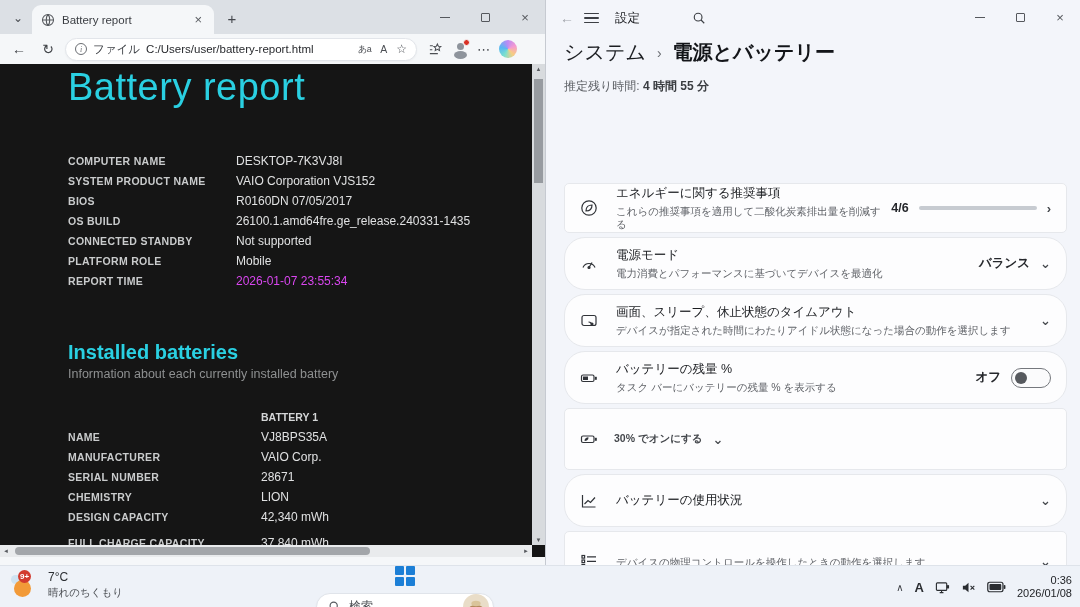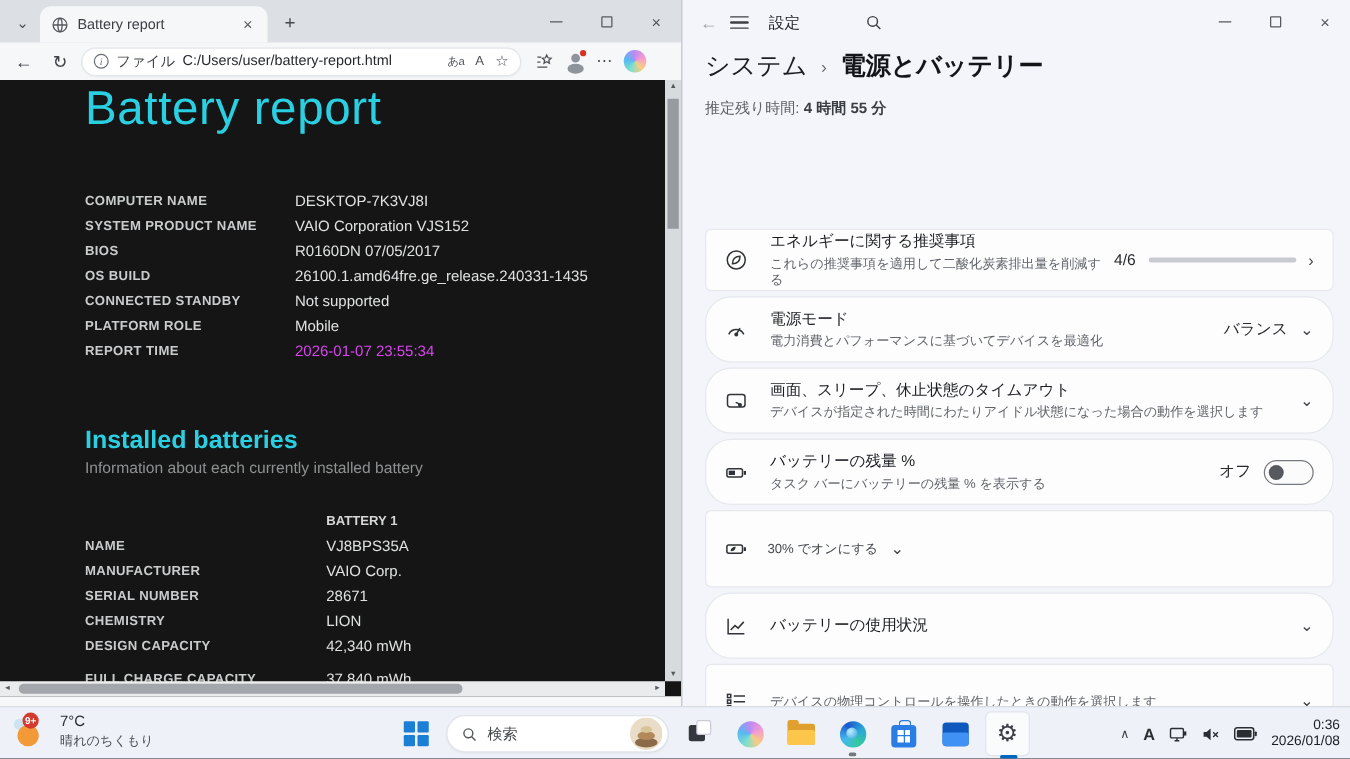--- a/index.html
+++ b/index.html
@@ -87,41 +87,41 @@
   .hero-batt .nub { position:absolute; right:-6px; top:5px; width:3.5px; height:7px; background:#26282c; border-radius:0 2px 2px 0; }
   .estimate { padding-left:18px; margin-top:12px; font-size:12px; color:#5d6065; }
   .estimate b { color:#3a3d41; }
 
   .cards { position:absolute; left:18px; width:503px; top:183px; bottom:0; overflow:hidden; }
   .card { background:#fdfdfe; border:1px solid #e6e8ec; border-radius:5px; margin-bottom:4px; display:flex; align-items:center; padding:0 15px; }
   .c-icon { width:24px; color:#303338; flex:none; display:flex; align-items:center; }
   .c-text { margin-left:12px; flex:1; min-width:0; }
   .c-title { font-size:12.5px; color:#1b1d21; }
   .c-sub { font-size:10.5px; color:#606368; margin-top:3px; line-height:13px; }
-  .c-right { display:flex; align-items:center; gap:10px; flex:none; color:#3a3d42; margin-left:10px; }
+  .c-right { display:flex; align-items:center; gap:10px; flex:none; color:#3a3d42; margin-left:10px;font-weight:bold; }
   .chev { font-size:13px; color:#45484d; }
   .c-val { font-size:12.5px; color:#26282c; }
   .c-val-sm { font-size:10.5px; color:#45484d; }
   .progress { width:118px; height:4px; background:#c7cbd1; border-radius:2px; overflow:hidden; }
   .progress .pfill { height:100%; background:#0067c0; border-radius:2px; }
   .toggle { width:40px; height:20px; border:1px solid #75787d; border-radius:10px; position:relative; background:#fbfbfc; }
   .toggle .knob { position:absolute; left:3px; top:3px; width:12px; height:12px; border-radius:50%; background:#56595e; }
   .h50{min-height:50px;} .h53{min-height:53px;border-radius:21px;} .h62{min-height:62px;} .h60{min-height:60px;}
 
   
   .taskbar { position:absolute; left:0; top:565px; width:1080px; height:42px; background:#eef2f8; border-top:1px solid #dee3ea; }
   .weather { position:absolute; left:10px; top:4px; display:flex; align-items:center; gap:8px; }
   .w-icon { position:relative; width:30px; height:30px; }
   .w-sun { position:absolute; left:4px; top:10px; width:17px; height:17px; border-radius:50%; background:#f29a38; }
   .w-cloud { position:absolute; left:1px; top:5px; width:16px; height:9px; border-radius:6px; background:#cfe3f2; }
   .w-badge { position:absolute; left:8px; top:0px; min-width:13px; height:13px; padding:0 2px; border-radius:7px; background:#d23b2e; color:#fff; font-size:8px; font-weight:bold; display:flex; align-items:center; justify-content:center; }
   .w-temp { font-size:12px; color:#2c2f33; }
   .w-cond { font-size:10.5px; color:#4c4f54; margin-top:2px; }
 
-  .tb-center { position:absolute; left:316px; top:0; height:42px; display:flex; align-items:center; gap:7px; }
+  .tb-center { position:absolute; left:316px; top:0; height:42px; display:flex; align-items:center; gap:7px;flex-direction:column; }
   .start { width:34px; height:40px; display:flex; align-items:center; justify-content:center; }
   .start .grid { display:grid; grid-template-columns:9px 9px; grid-template-rows:9px 9px; gap:1.5px; }
   .start .grid i { background:#1c7fd6; border-radius:1px; }
   .search-pill { width:178px; height:30px; background:#fff; border:1px solid #e0e4ea; border-radius:15px; display:flex; align-items:center; padding:0 4px 0 11px; gap:8px; box-shadow:0 1px 2px rgba(0,0,0,.05); }
   .sp-text { font-size:12px; color:#45484d; flex:1; }
   .stones { width:26px; height:26px; border-radius:50%; overflow:hidden; position:relative; }
   .app { width:34px; height:40px; display:flex; align-items:center; justify-content:center; position:relative; }
   .tv-dark { position:absolute; left:9px; top:13px; width:13px; height:13px; background:#34383e; border-radius:2px; }
   .tv-light { position:absolute; left:15px; top:9px; width:12px; height:12px; background:#fdfdfd; border:1px solid #c9cdd3; border-radius:2px; }
   .folder { position:relative; width:22px; height:17px; }

